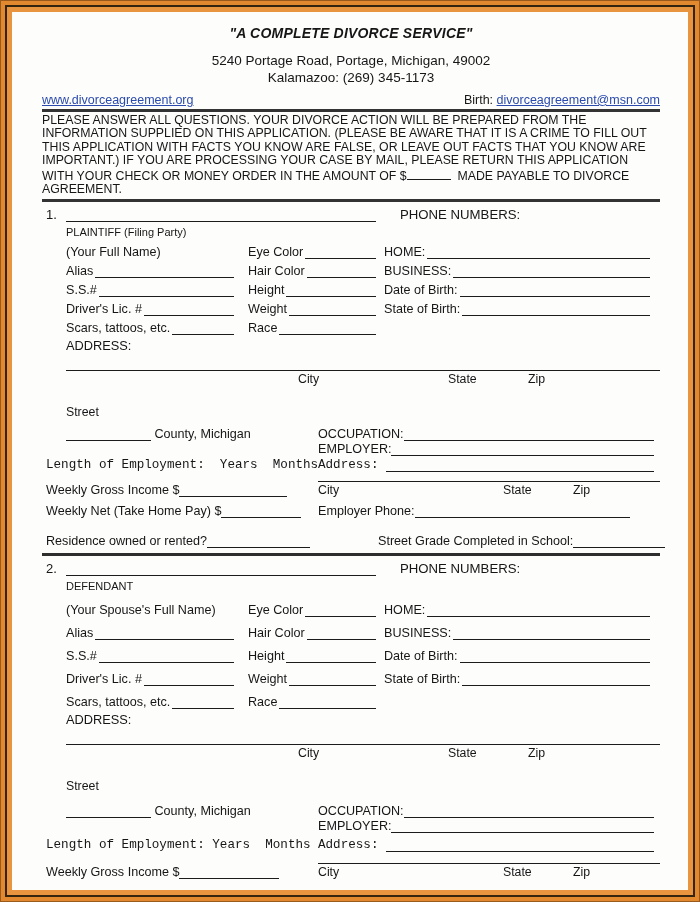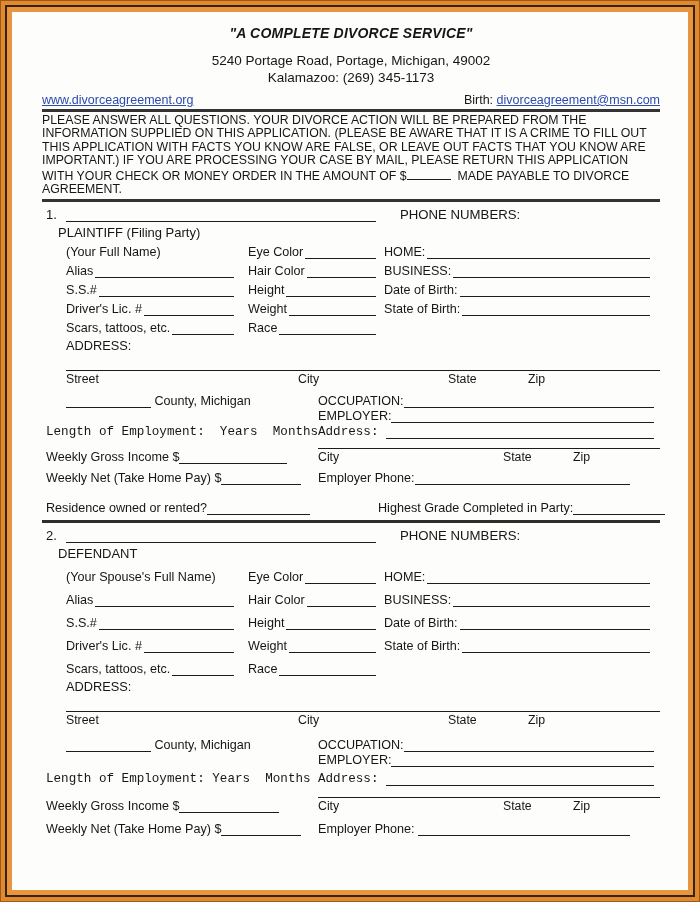--- a/index.html
+++ b/index.html
@@ -24,32 +24,32 @@
 
   .bl{display:inline-block;border-bottom:1.4px solid #1c1c1c;height:11px;}
   .fx{flex:1 1 auto;}
   .cell{display:flex;align-items:flex-end;font-size:12.6px;line-height:13px;}
   .cell .lbl{white-space:nowrap;}
 
   .section{margin-top:6px;}
   .row-name{display:grid;grid-template-columns:20px 310px 1fr;align-items:end;font-size:13px;line-height:14px;margin-left:4px;}
   .row-name .bl-name{width:100%;height:13px;}
   .phone-hdr{padding-left:24px;font-size:13.2px;white-space:nowrap;}
-  .party{margin:3px 0 0 16px;font-size:13px;line-height:15px;}
+  .party{margin:3px 0 0 24px;font-size:11px;line-height:15px;}
 
   .grid{display:grid;grid-template-columns:182px 136px 1fr;column-gap:0;margin-left:24px;}
   .grid .cell{margin-top:6px;}
   .s2 .grid .cell{margin-top:10px;}
   .grid .cell .bl{margin-left:2px;}
   .m8{margin-right:8px;} .m10{margin-right:10px;} .m14{margin-right:14px;}
 
   .addr-hdr{margin:3px 0 0 24px;font-size:12.8px;line-height:15px;}
   .addr-line{margin:16px 0 0 24px;border-bottom:1.6px solid #1c1c1c;height:1px;}
   .addr-labels{margin-left:24px;display:flex;font-size:12.3px;line-height:14px;margin-top:1px;}
-  .al-street{width:232px;} .al-city{width:150px;} .al-state{width:80px;}
+  .al-street{width:232px;margin-top:33px;} .al-city{width:150px;} .al-state{width:80px;}
 
   .emp-row{display:grid;grid-template-columns:264px 1fr;column-gap:8px;margin-left:4px;align-items:end;}
   .emp-row .cell{align-items:flex-end;}
   .ind{margin-left:20px;}
   .r1{margin-top:9px;} .r2{margin-top:2px;} .r3{margin-top:3px;font-family:Liberation Mono, monospace;} .r4{margin-top:8px;}
   .r5{margin-top:8px;} .r6{margin-top:17px;}
   .s2 .r1{margin-top:12px;} .s2 .r3{margin-top:6px;} .s2 .r4{margin-top:10px;} .s2 .r5{margin-top:10px;}
   .cz{display:flex;flex-direction:column;}
   .cz-line{border-bottom:1.6px solid #1c1c1c;height:1px;margin-bottom:1px;}
   .cz-labels{display:flex;font-size:12.3px;line-height:14px;}
@@ -202,21 +202,21 @@
                 <span class="lbl">Employer Phone:</span>
                 <span class="bl fx mr30"></span>
               </div>
       </div>
       <div class="emp-row r6">
         <div class="cell">
                 <span class="lbl">Residence owned or rented?</span>
                 <span class="bl w112"></span>
               </div>
         <div class="cell" style="padding-left:60px;">
-                <span class="lbl">Highest Grade Completed in Party:</span>
+                <span class="lbl">Street Grade Completed in School:</span>
                 <span class="bl w92"></span>
               </div>
       </div>
       <div class="divider"></div>
     </div>
 
     <div class="section s2">
       <div class="row-name">
         <span>2.</span>
         <span class="bl bl-name"></span>

